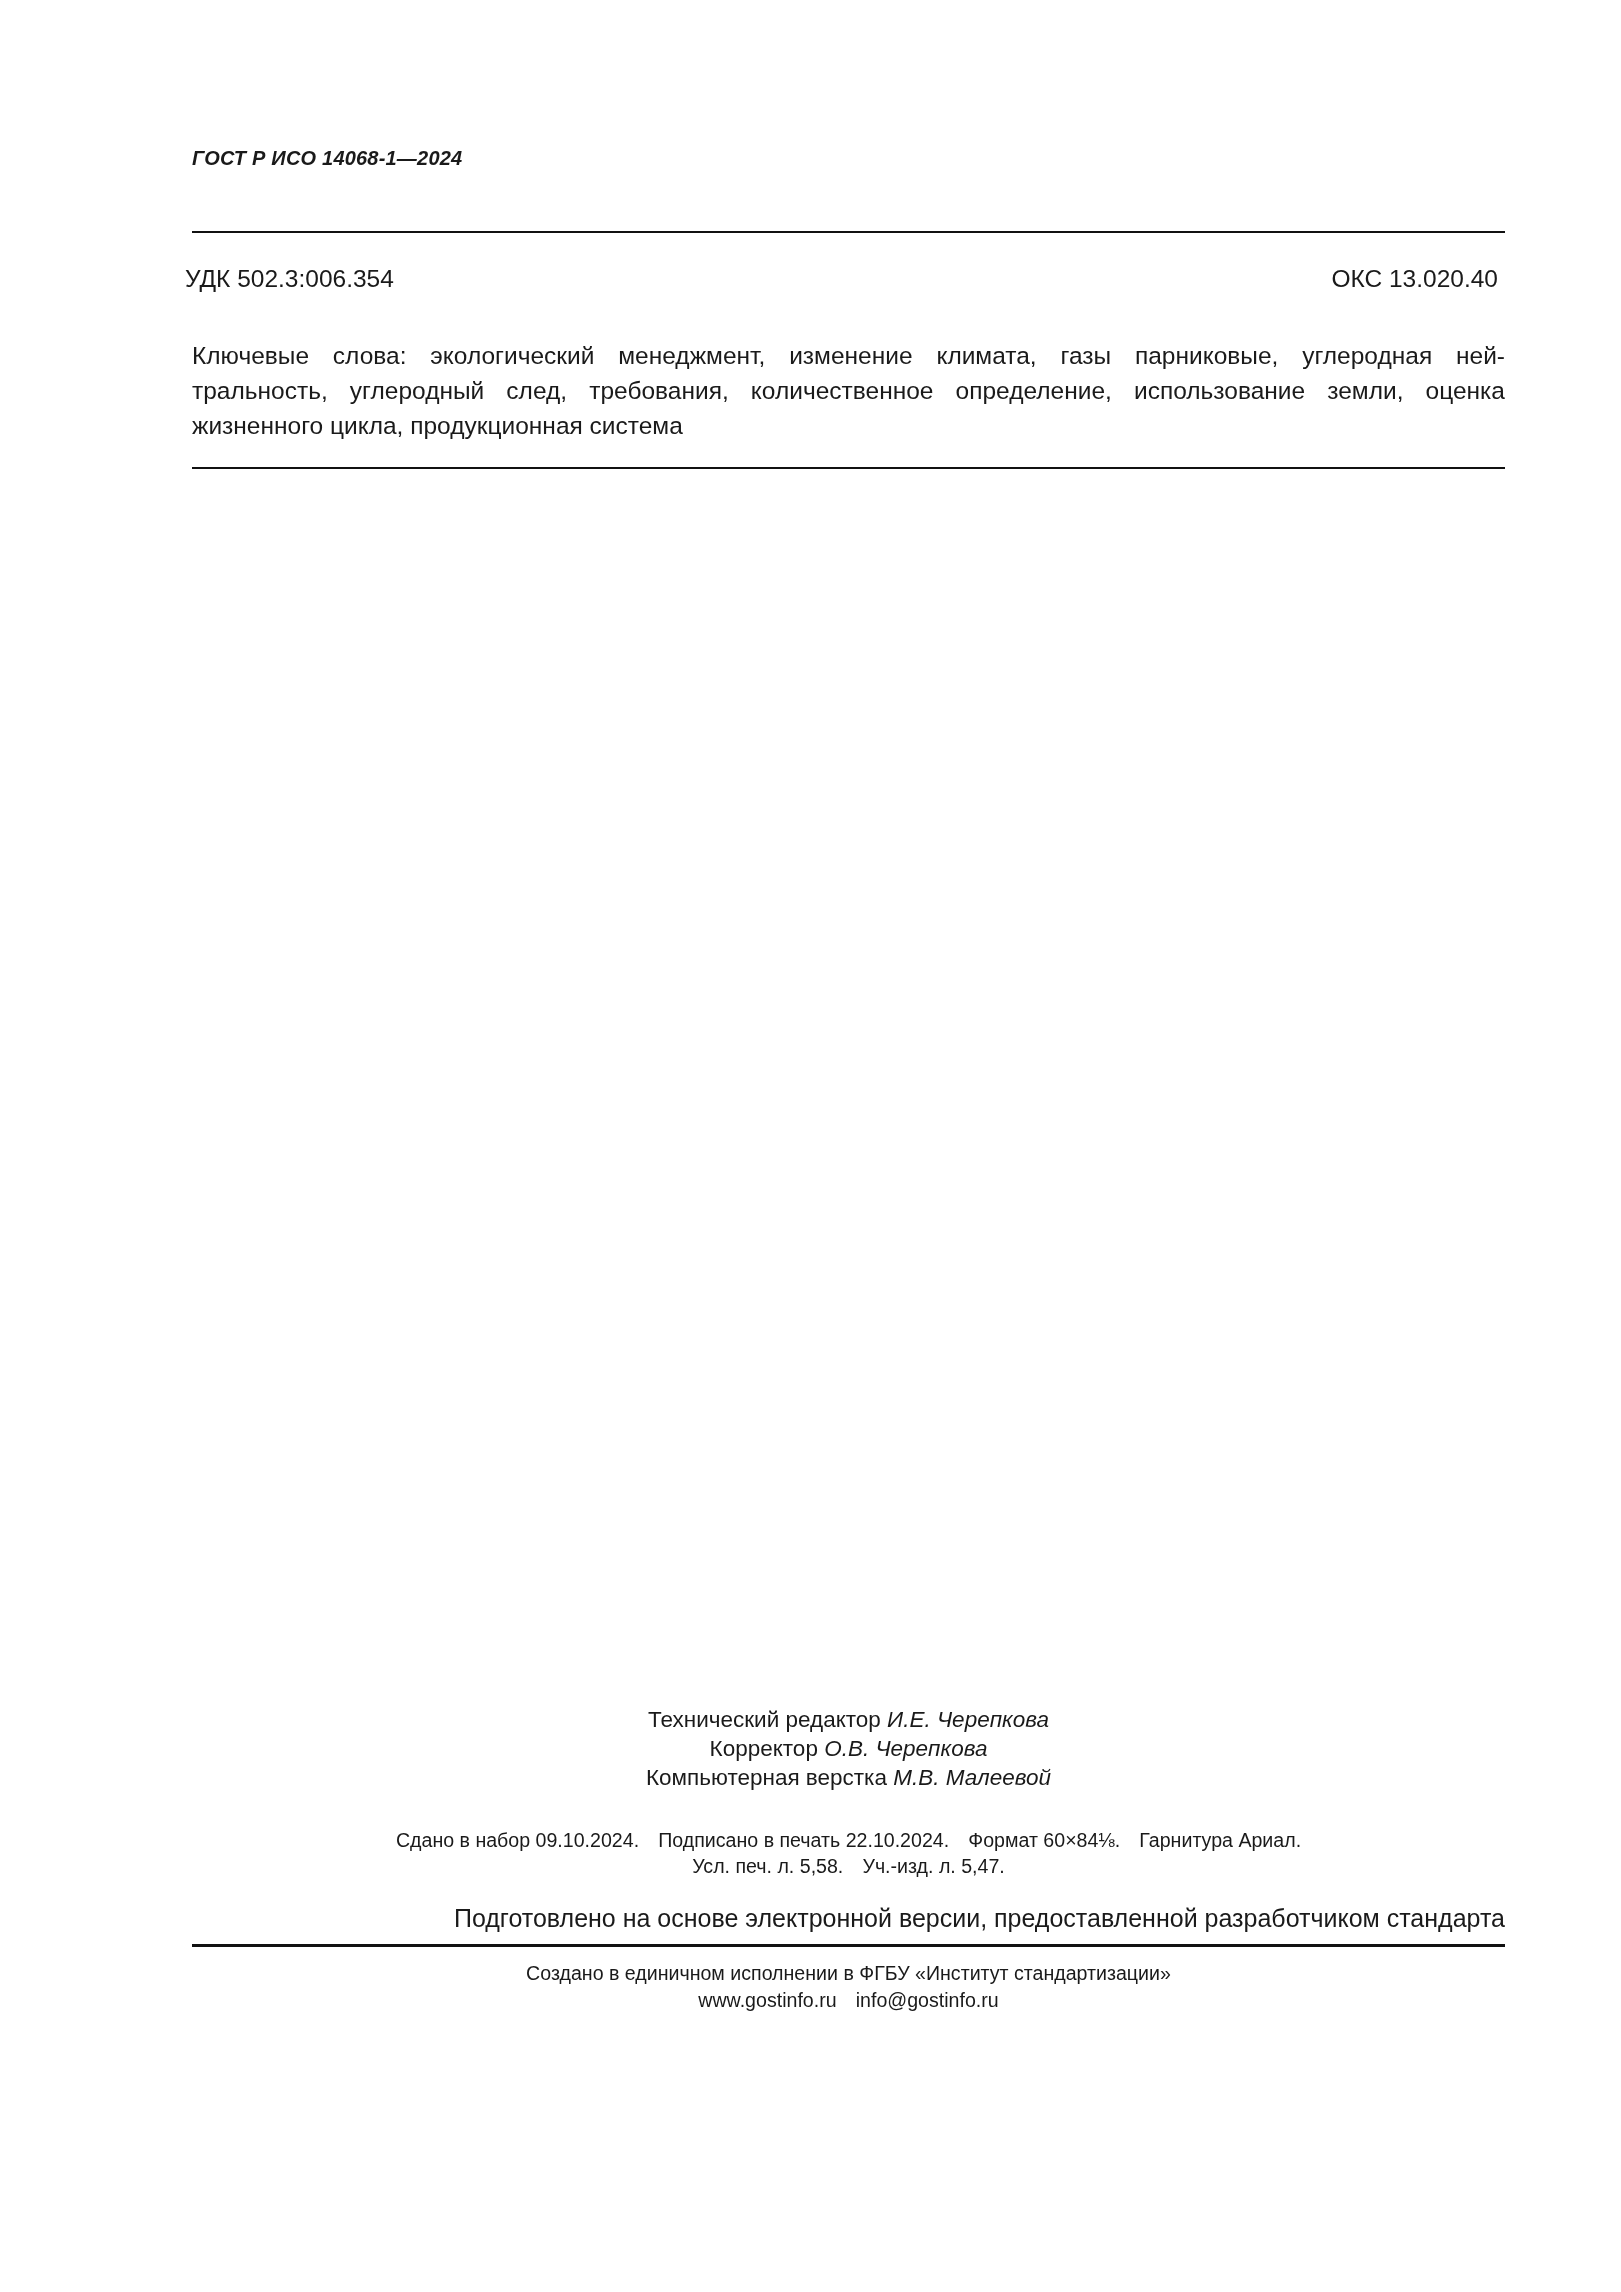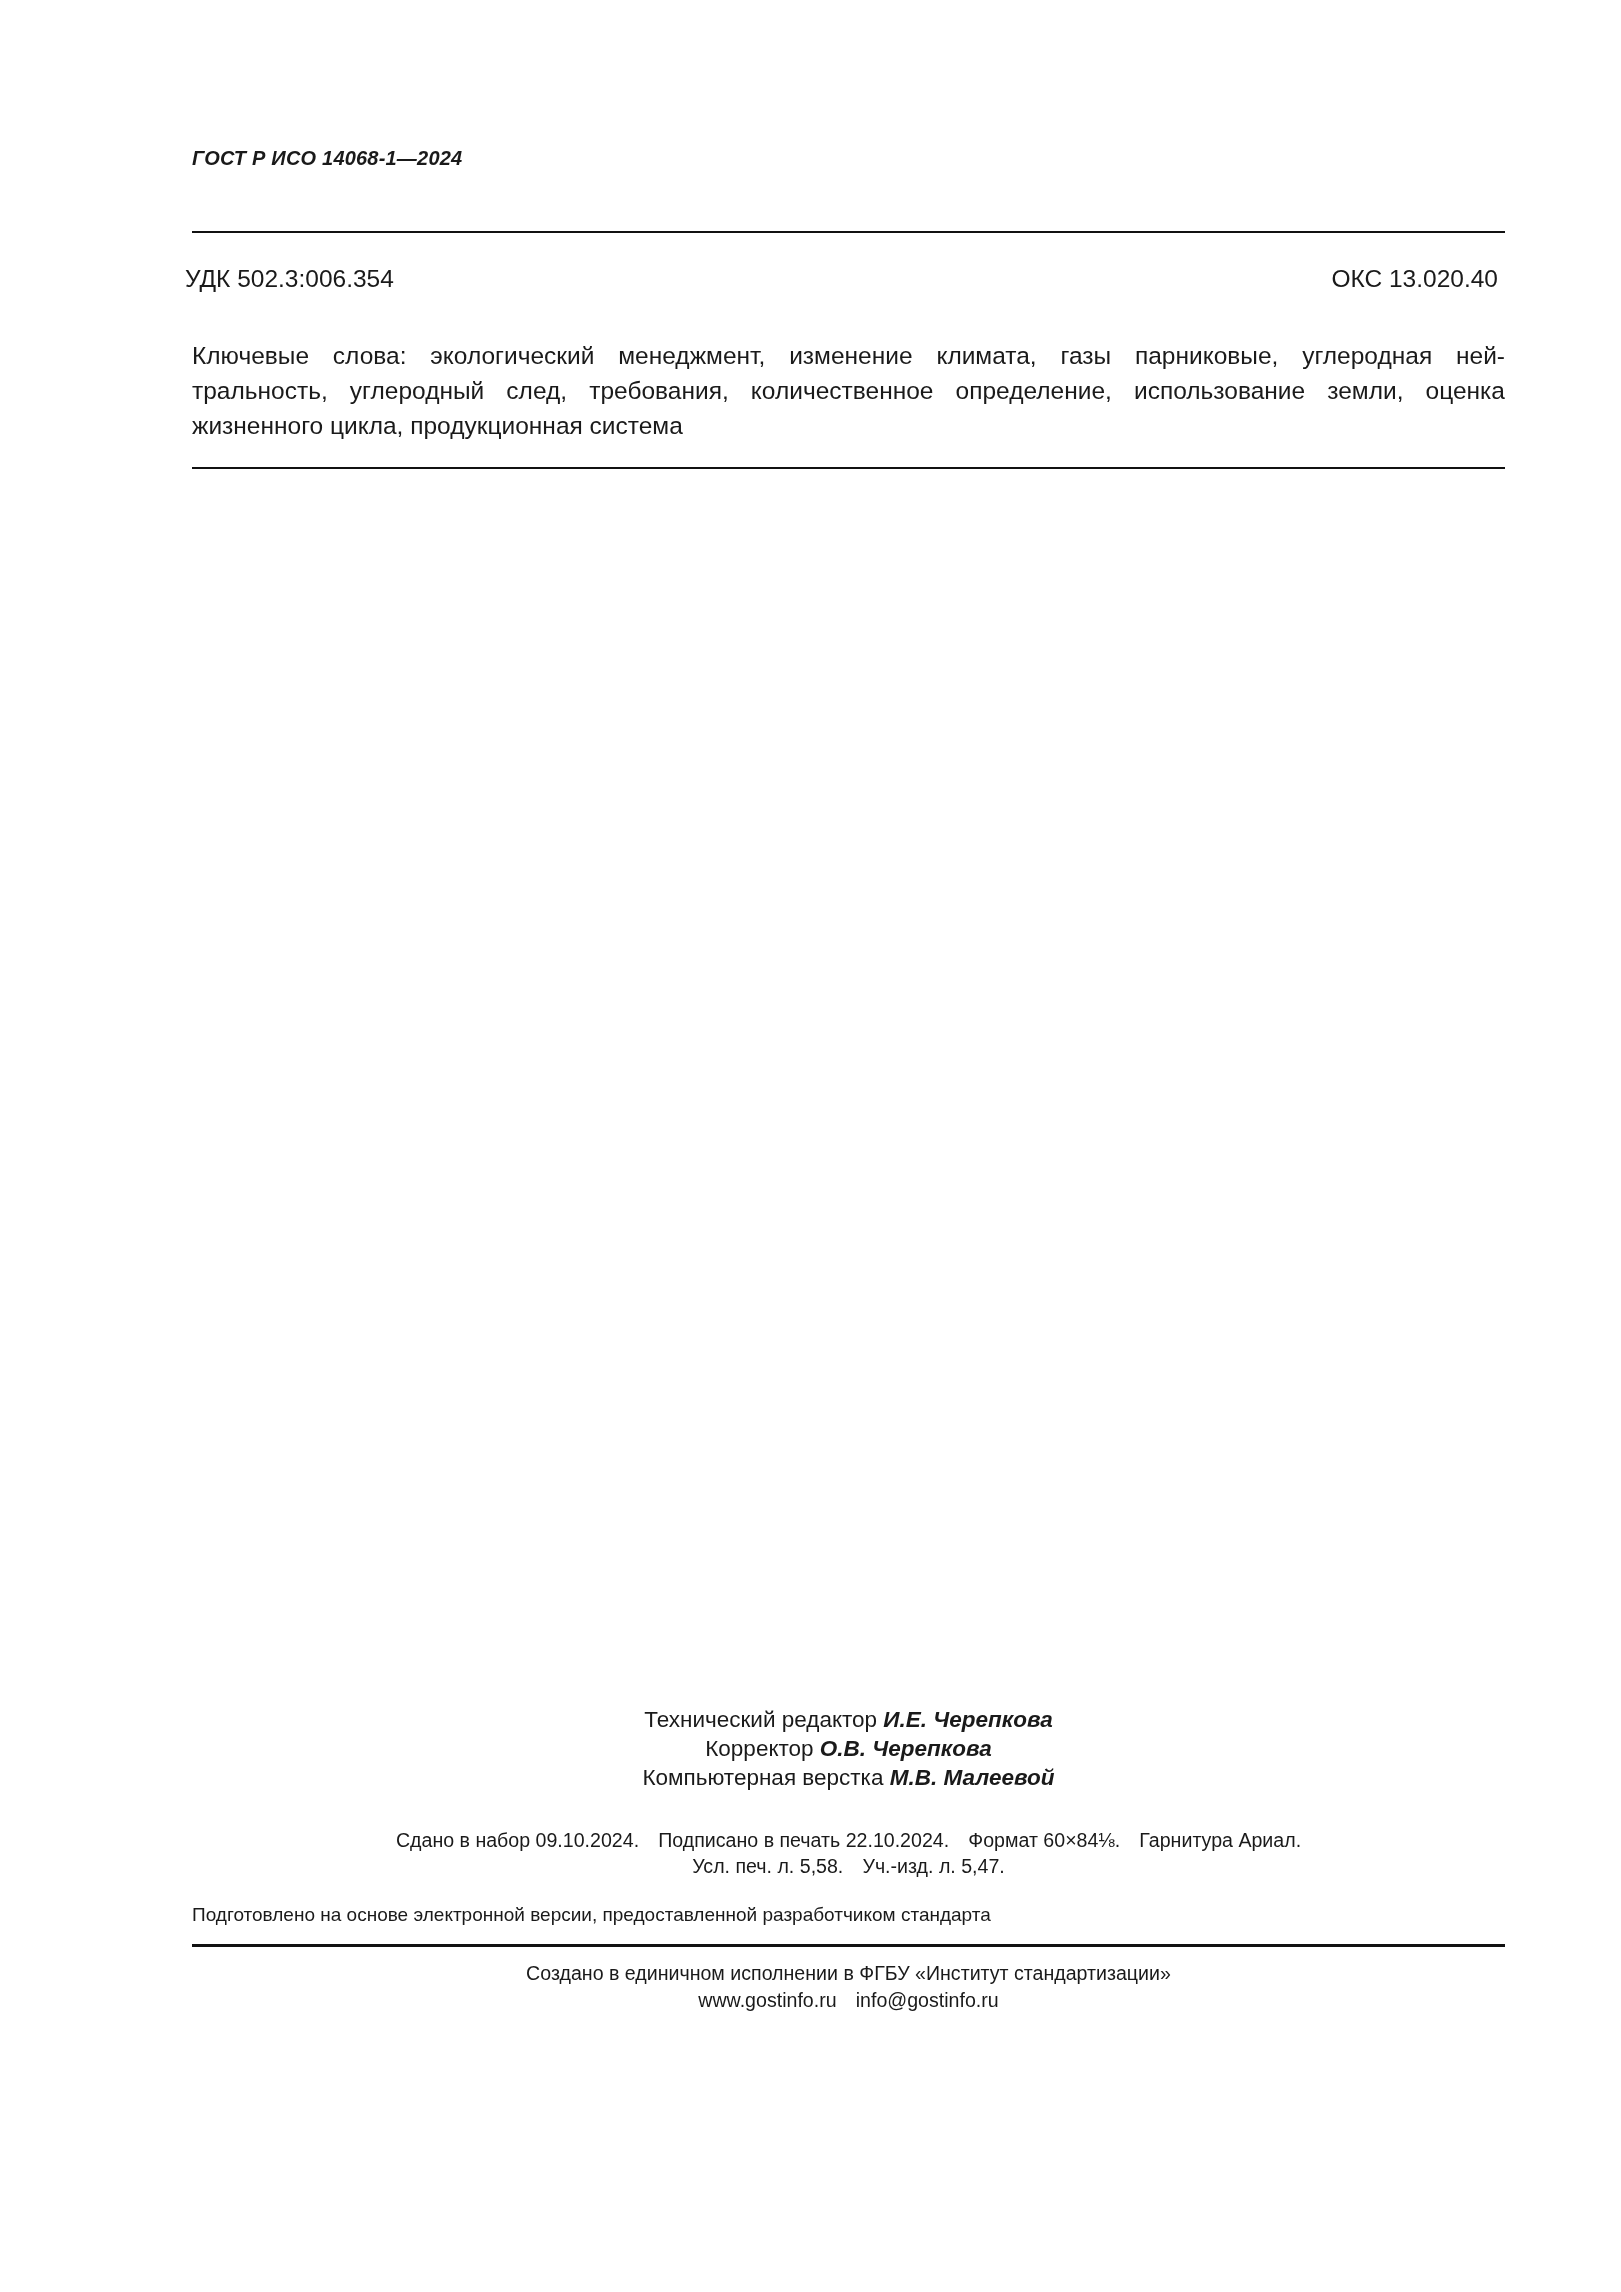--- a/index.html
+++ b/index.html
@@ -50,37 +50,37 @@
     .keywords .line.last { text-align-last: left; }
     .credits {
       position: absolute;
       left: 192px;
       width: 1313px;
       top: 1705px;
       text-align: center;
       font-size: 22.5px;
       line-height: 29px;
     }
-    .credits .name { font-style: italic; font-weight: bold; }
+    .credits .name { font-style: italic; }
     .print-info {
       position: absolute;
       left: 192px;
       width: 1313px;
       top: 1828px;
       text-align: center;
       font-size: 19.6px;
       line-height: 25.5px;
     }
     .prepared {
       position: absolute;
       left: 192px;
       width: 1313px;
       top: 1904px;
-      text-align: left;
-      font-size: 19px;
+      text-align: right;
+      font-size: 25px;
     }
     .publisher {
       position: absolute;
       left: 192px;
       width: 1313px;
       top: 1960px;
       text-align: center;
       font-size: 19.6px;
       line-height: 26.5px;
     }

